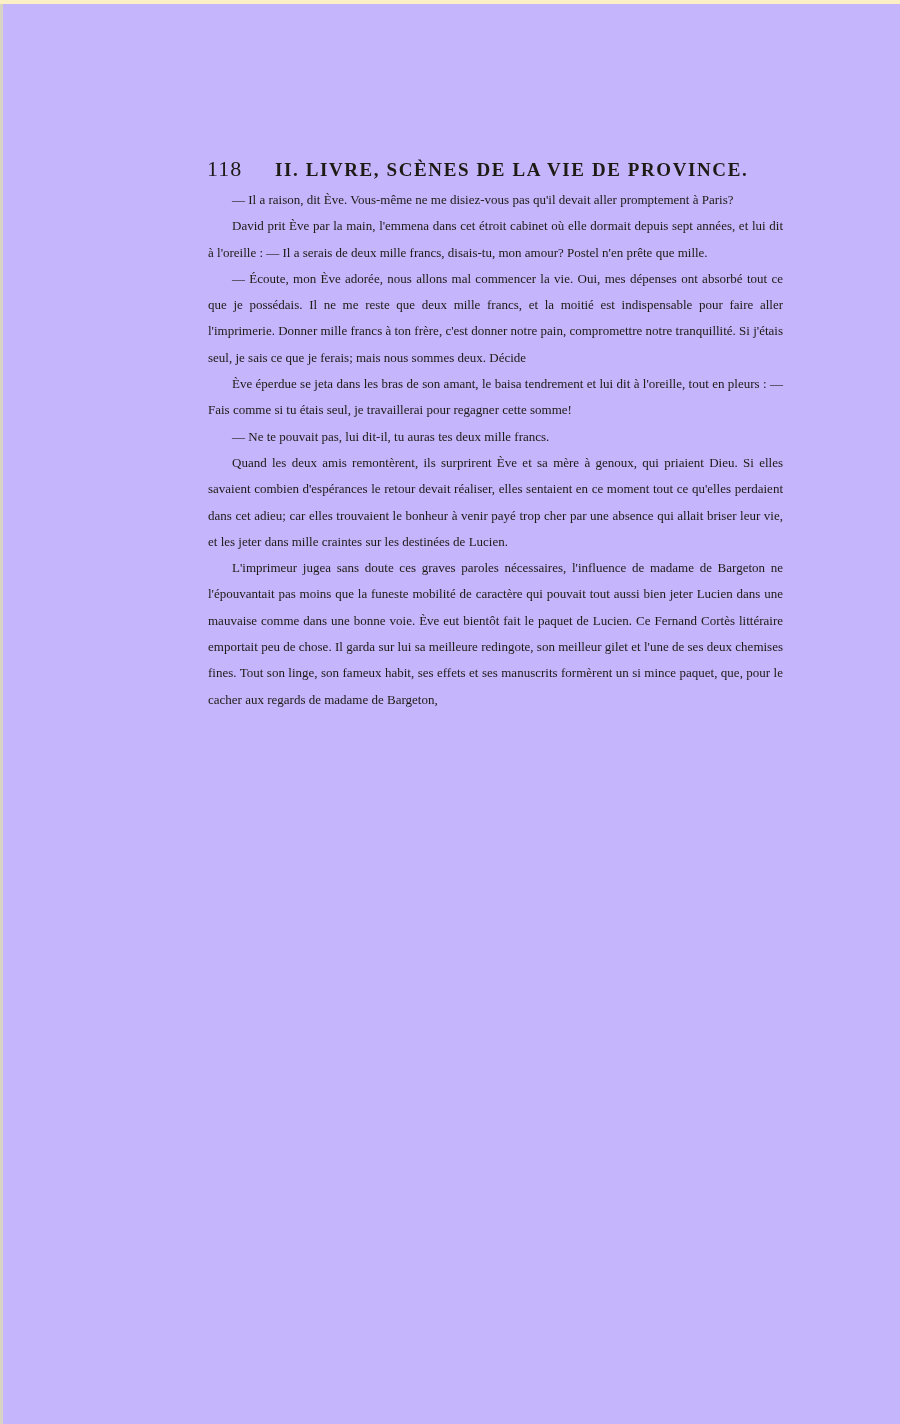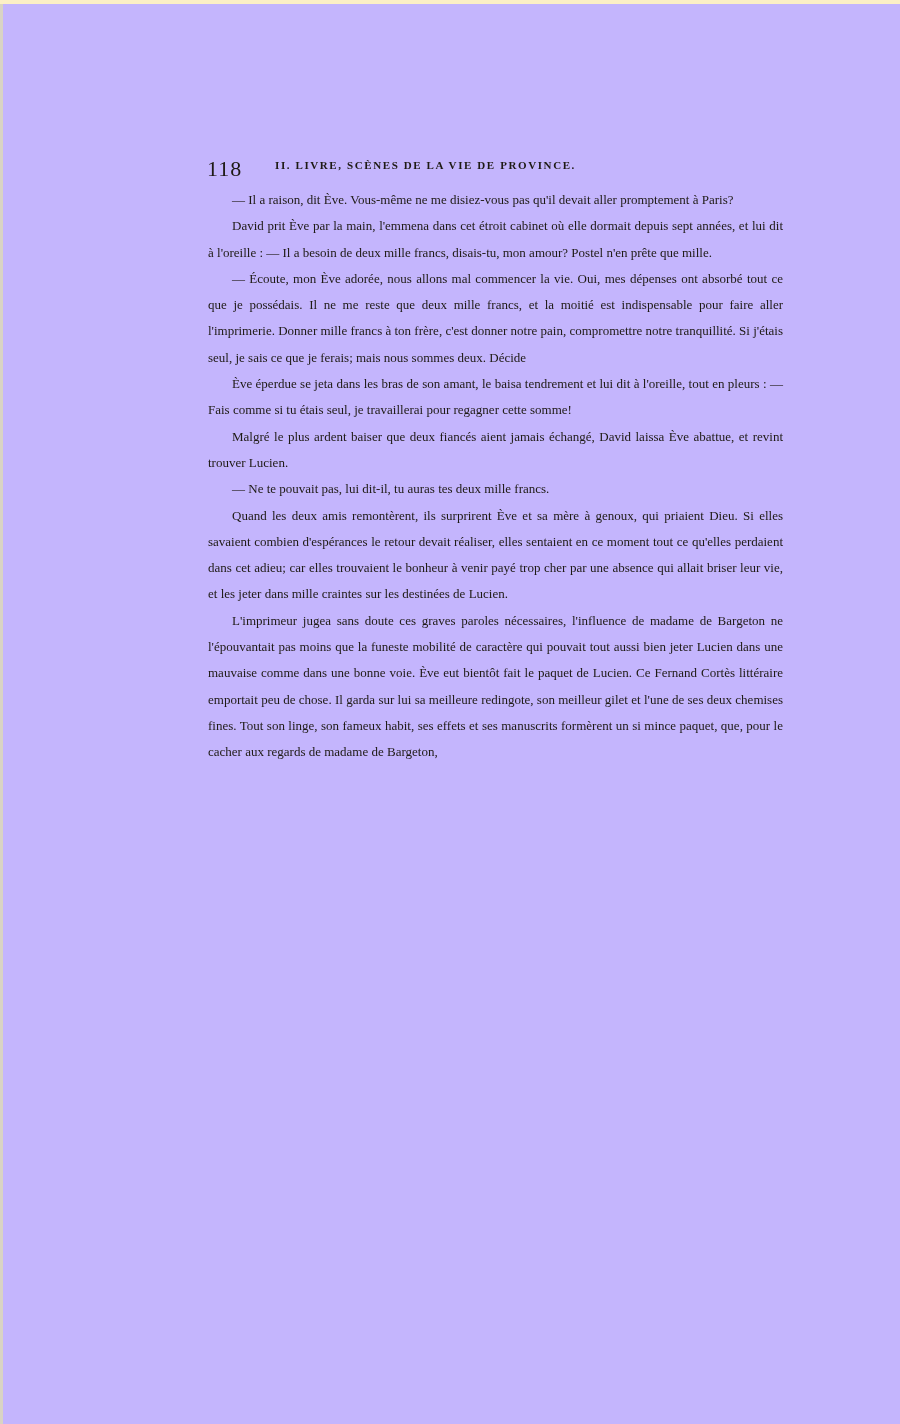--- a/index.html
+++ b/index.html
@@ -22,21 +22,21 @@
     position: absolute;
     left: 204px; top: 152px; width: 580px;
     height: 30px;
   }
   .page-number {
     position: absolute; left: 0; top: 0;
     font-size: 22px; letter-spacing: 1px;
   }
   .running-head {
     position: absolute; left: 68px; top: 3px;
-    font-size: 11px; font-weight: bold; letter-spacing: 1.6px;
+    font-size: 19px; font-weight: bold; letter-spacing: 1.6px;
     text-transform: uppercase;
   }
   .body-text {
     position: absolute;
     left: 205px; top: 183px; width: 575px;
     font-size: 13px;
     line-height: 26.3px;
     text-align: justify;
   }
   .body-text p {
@@ -48,21 +48,20 @@
 <body>
 
 <div class="page">
   <div class="header">
     <span class="page-number">118</span>
     <span class="running-head">II. LIVRE, SCÈNES DE LA VIE DE PROVINCE.</span>
   </div>
 
   <div class="body-text">
     <p>— Il a raison, dit Ève. Vous-même ne me disiez-vous pas qu'il devait aller promptement à Paris?</p>
-    <p>David prit Ève par la main, l'emmena dans cet étroit cabinet où elle dormait depuis sept années, et lui dit à l'oreille : — Il a besoin de deux mille francs, disais-tu, mon amour? Postel n'en prête que mille.</p>
+    <p>David prit Ève par la main, l'emmena dans cet étroit cabinet où elle dormait depuis sept années, et lui dit à l'oreille : — Il a serais de deux mille francs, disais-tu, mon amour? Postel n'en prête que mille.</p>
     <p>— Écoute, mon Ève adorée, nous allons mal commencer la vie. Oui, mes dépenses ont absorbé tout ce que je possédais. Il ne me reste que deux mille francs, et la moitié est indispensable pour faire aller l'imprimerie. Donner mille francs à ton frère, c'est donner notre pain, compromettre notre tranquillité. Si j'étais seul, je sais ce que je ferais; mais nous sommes deux. Décide</p>
     <p>Ève éperdue se jeta dans les bras de son amant, le baisa tendrement et lui dit à l'oreille, tout en pleurs : — Fais comme si tu étais seul, je travaillerai pour regagner cette somme!</p>
-    <p>Malgré le plus ardent baiser que deux fiancés aient jamais échangé, David laissa Ève abattue, et revint trouver Lucien.</p>
     <p>— Ne te pouvait pas, lui dit-il, tu auras tes deux mille francs.</p>
     <p>Quand les deux amis remontèrent, ils surprirent Ève et sa mère à genoux, qui priaient Dieu. Si elles savaient combien d'espérances le retour devait réaliser, elles sentaient en ce moment tout ce qu'elles perdaient dans cet adieu; car elles trouvaient le bonheur à venir payé trop cher par une absence qui allait briser leur vie, et les jeter dans mille craintes sur les destinées de Lucien.</p>
     <p>L'imprimeur jugea sans doute ces graves paroles nécessaires, l'influence de madame de Bargeton ne l'épouvantait pas moins que la funeste mobilité de caractère qui pouvait tout aussi bien jeter Lucien dans une mauvaise comme dans une bonne voie. Ève eut bientôt fait le paquet de Lucien. Ce Fernand Cortès littéraire emportait peu de chose. Il garda sur lui sa meilleure redingote, son meilleur gilet et l'une de ses deux chemises fines. Tout son linge, son fameux habit, ses effets et ses manuscrits formèrent un si mince paquet, que, pour le cacher aux regards de madame de Bargeton,</p>
   </div>
 </div>
 
 </body></html>

